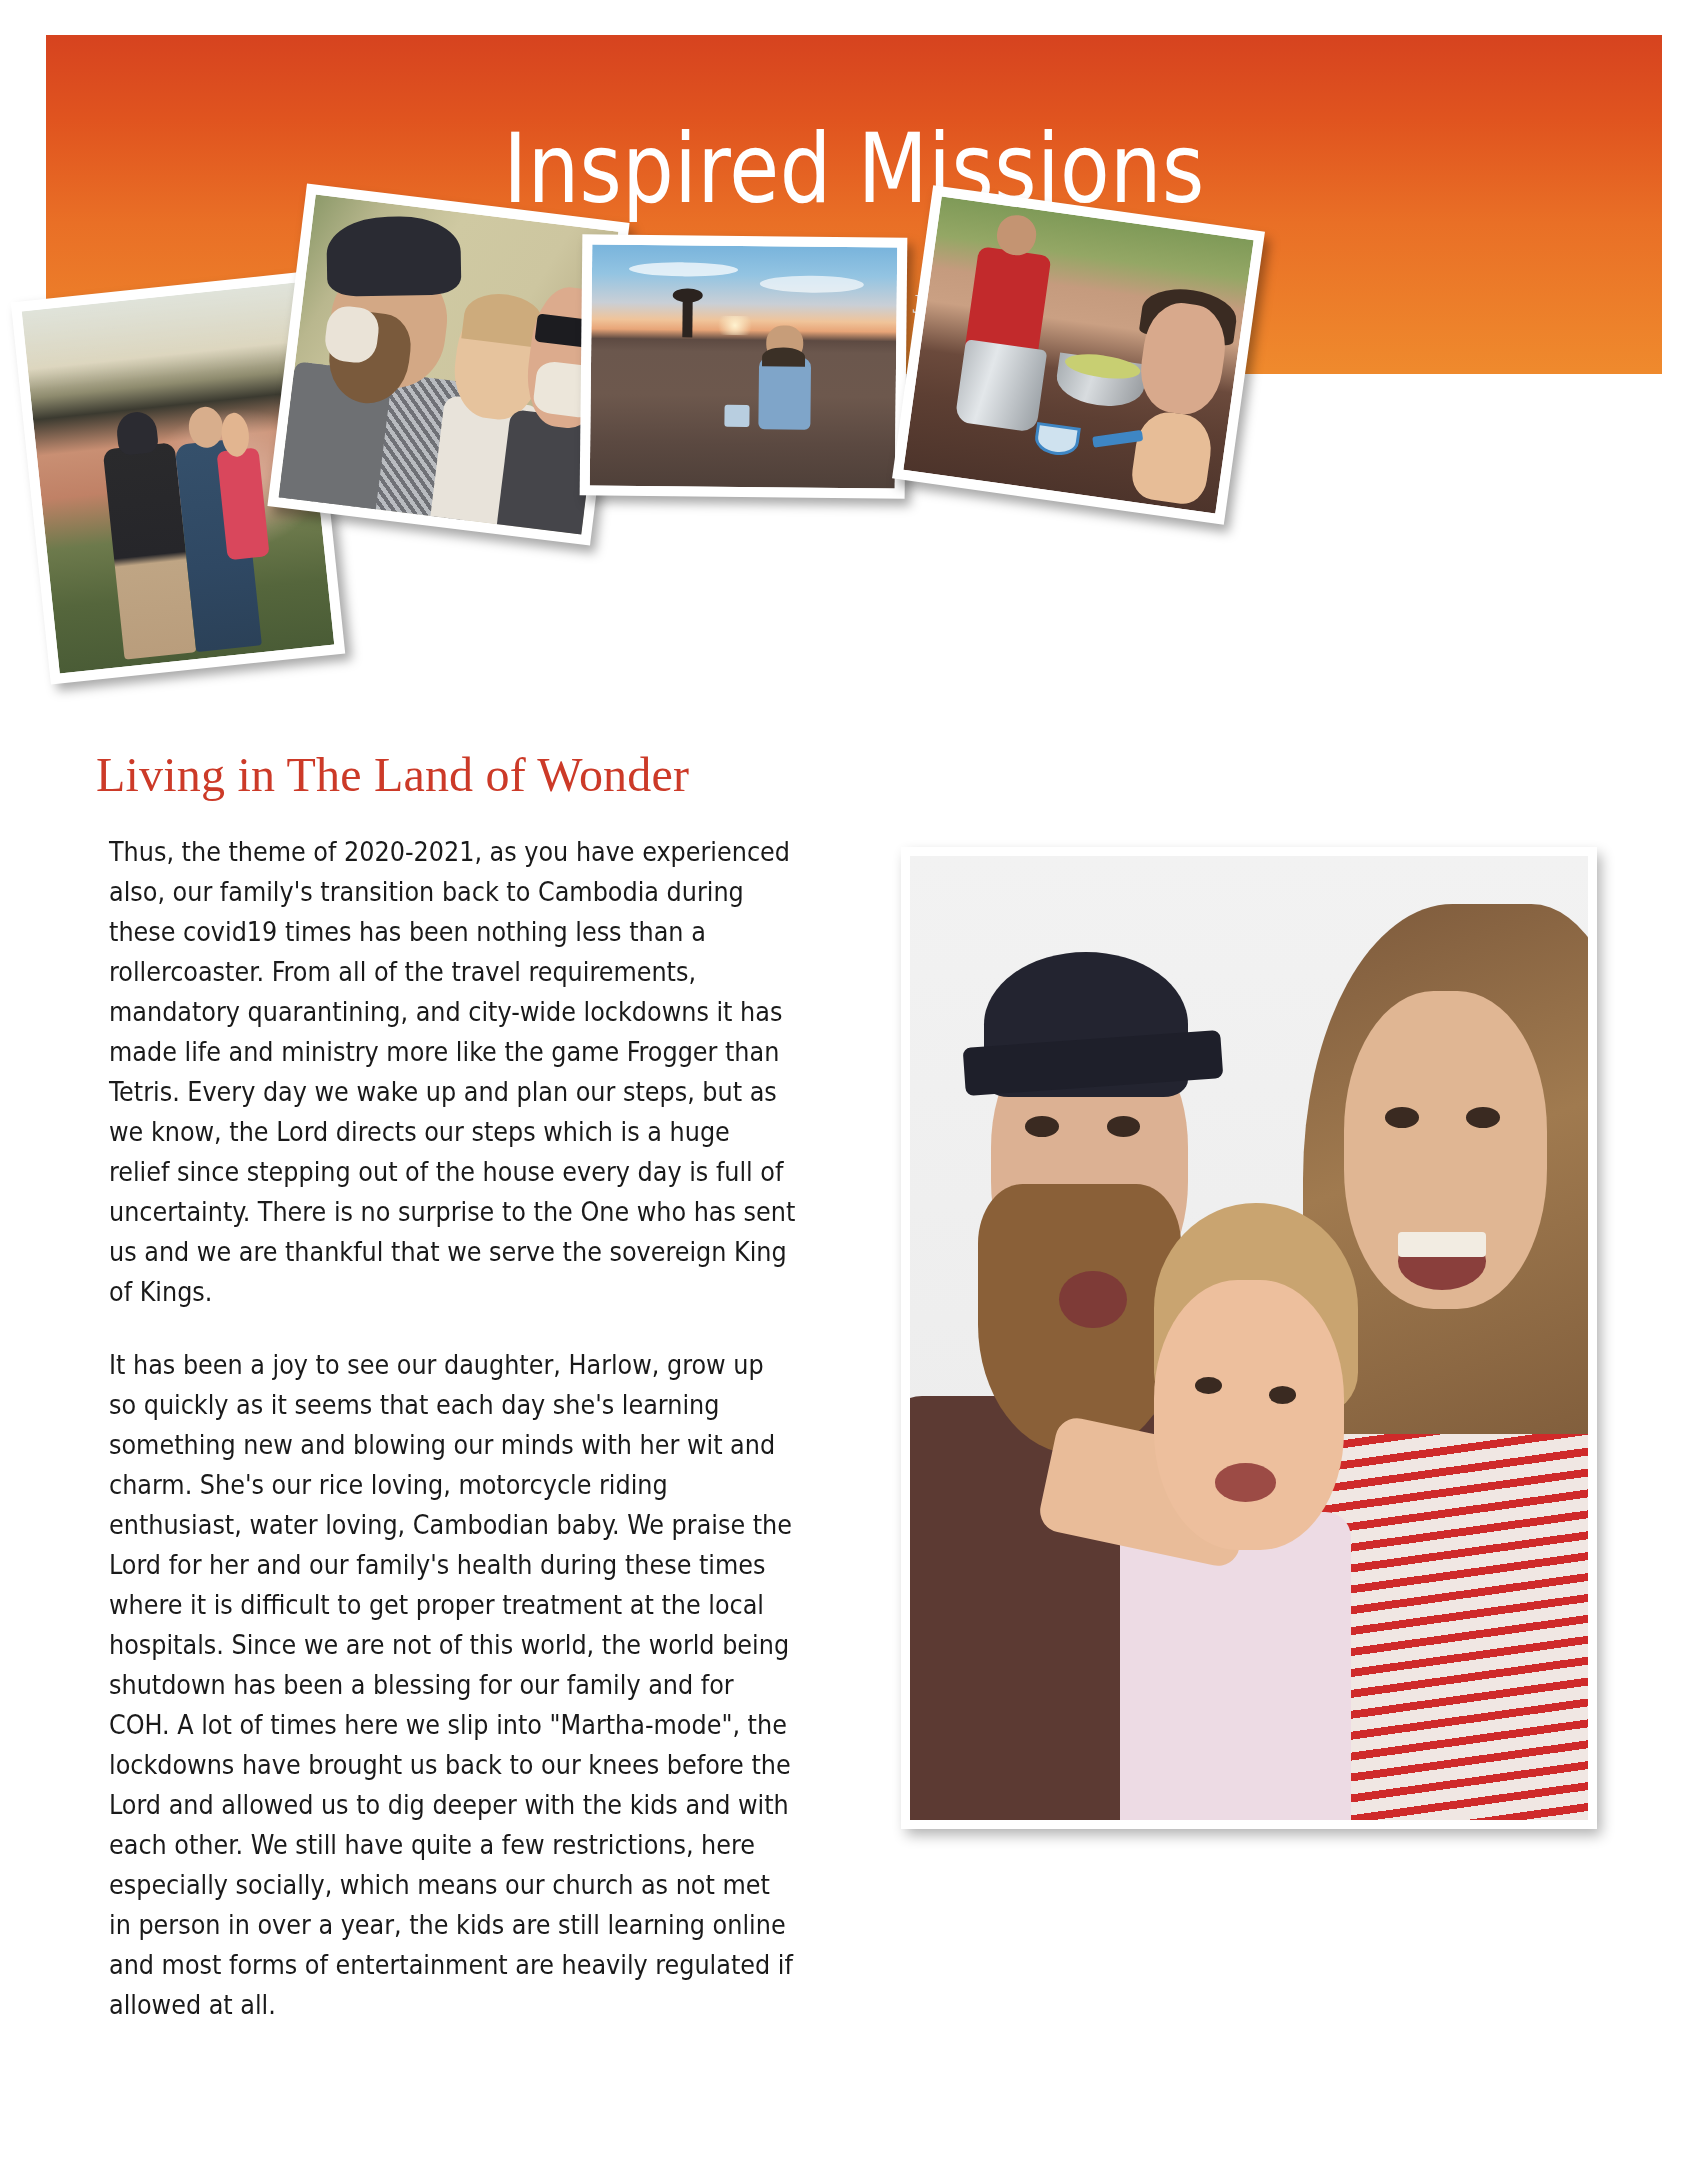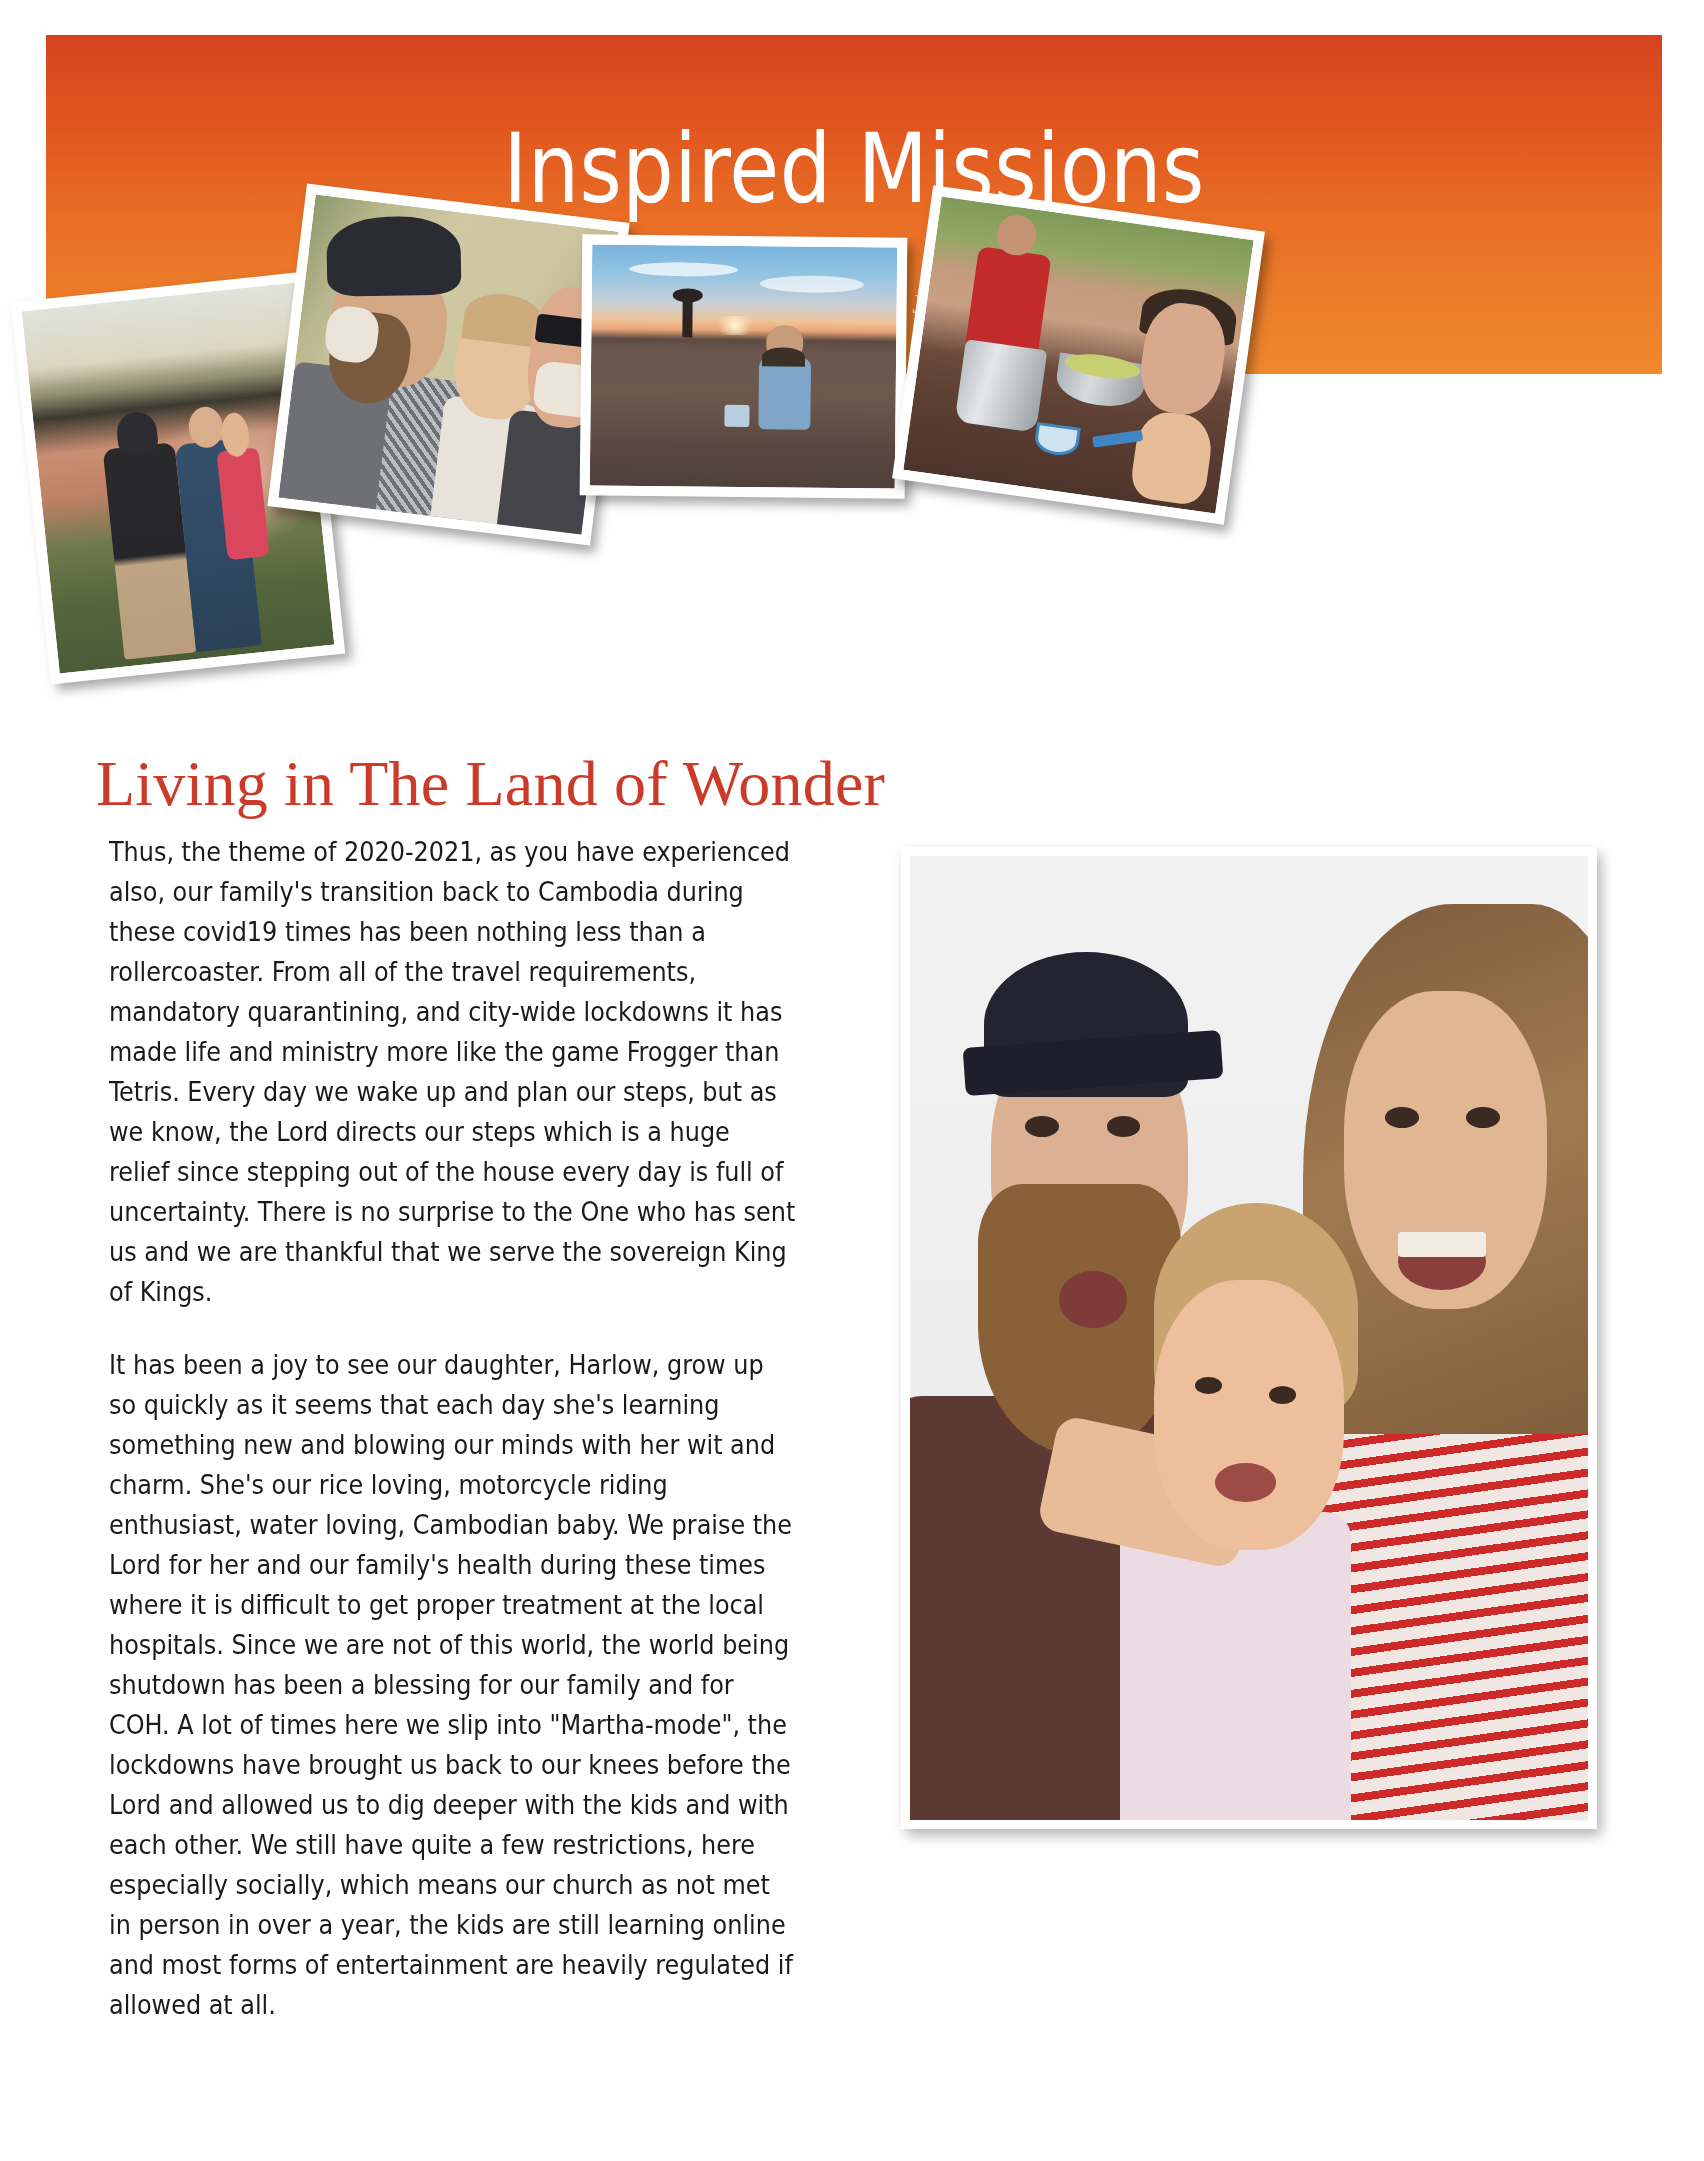--- a/index.html
+++ b/index.html
@@ -156,21 +156,21 @@
   .p4 .bowl { position:absolute; left:40%; top:76%; width:14%; height:11%; background:#cfe2ef; border:3px solid #3e86c4; border-radius:0 0 50% 50%; box-sizing:border-box; }
   .p4 .spoon { position:absolute; left:58%; top:76%; width:16%; height:4%; background:#3e86c4; border-radius:3px; transform:rotate(-16deg); }
 
   
   .section-heading {
     position: absolute;
     left: 96px;
     top: 747px;
     color: #cc3a28;
     font-family: "Liberation Serif", "DejaVu Serif", serif;
-    font-size: 64px;
+    font-size: 48px;
     font-weight: 400;
     letter-spacing: 0.2px;
     white-space: nowrap;
   }
   .article-column {
     position: absolute;
     left: 94px;
     top: 832px;
     width: 699px;
     margin-left: 15px;

